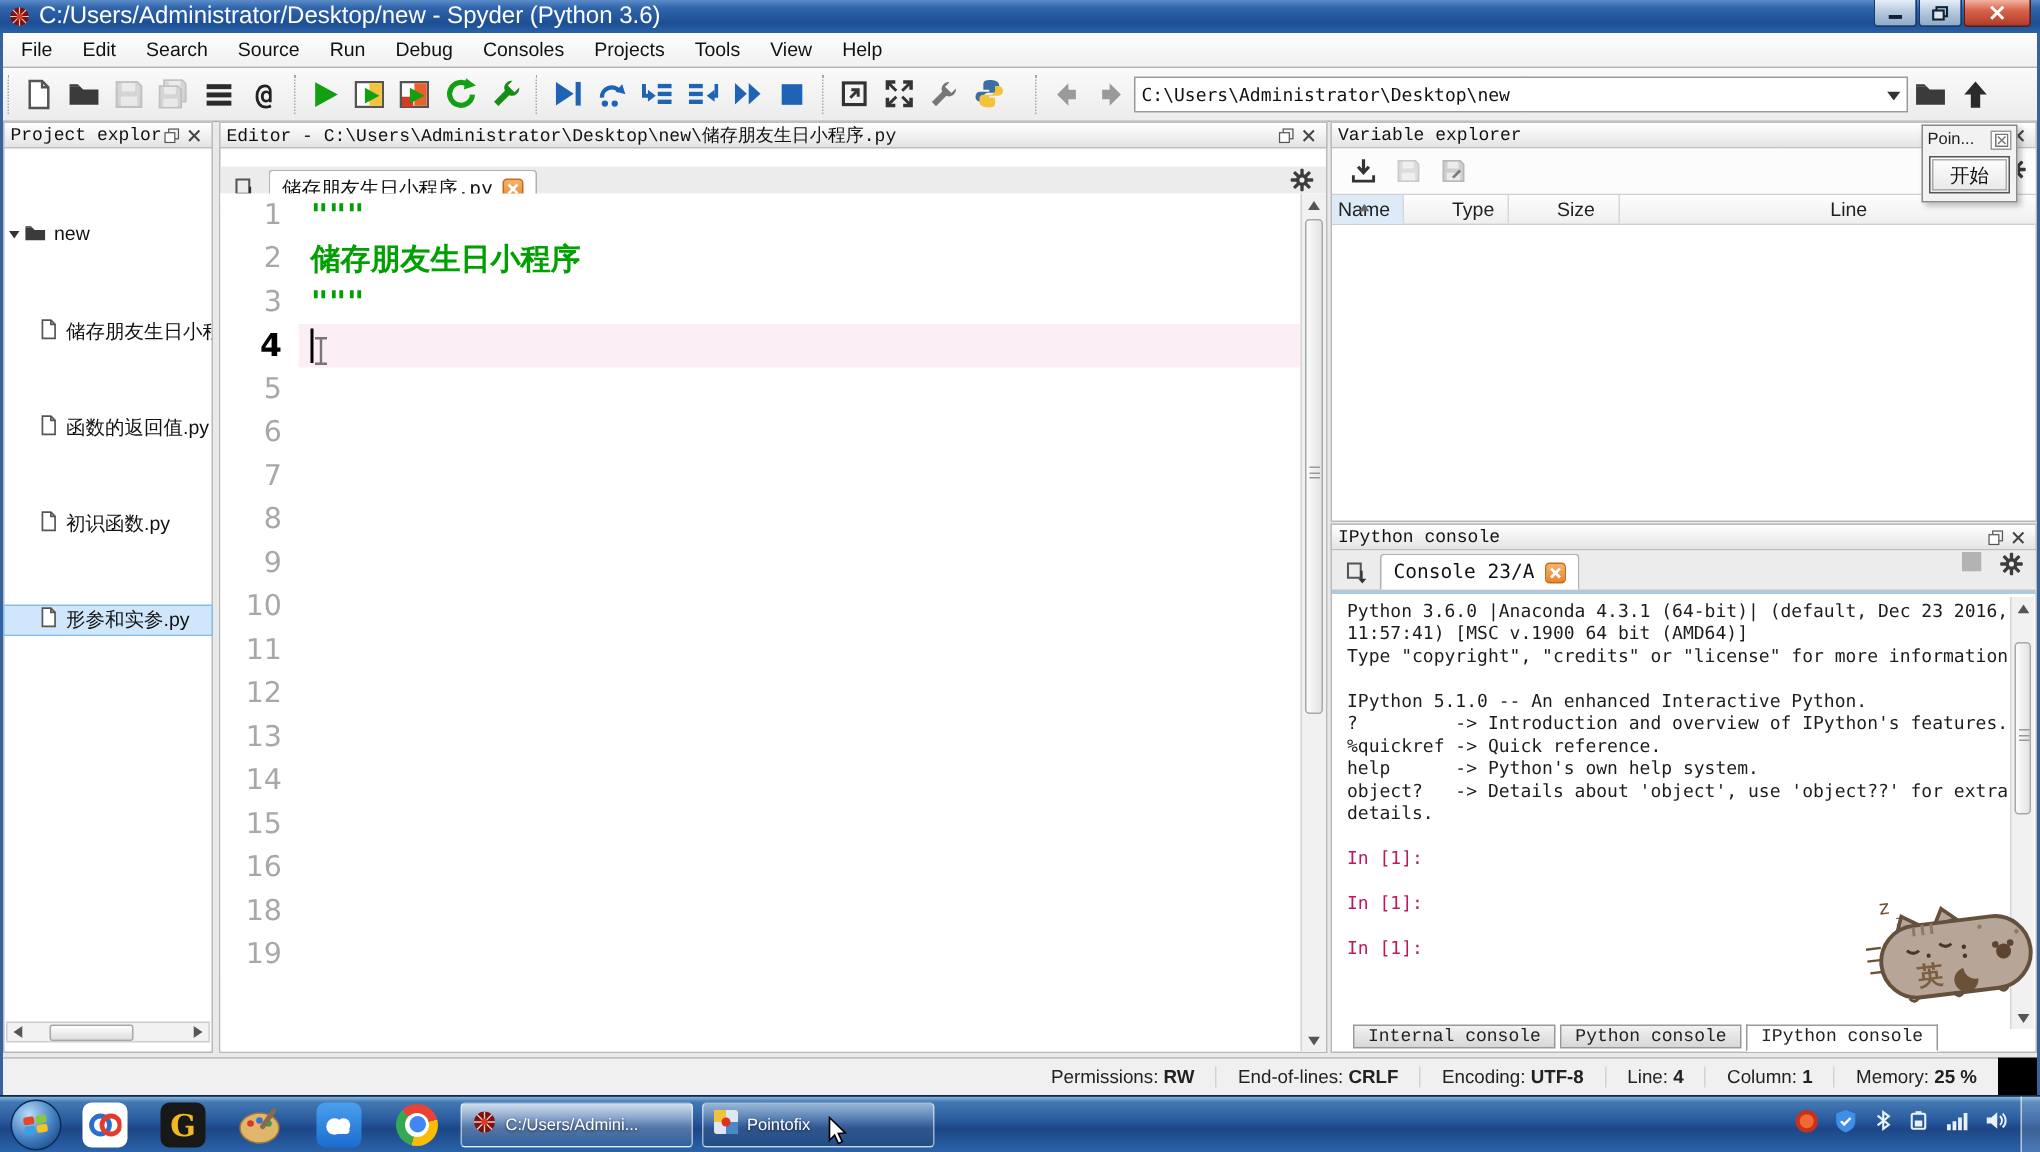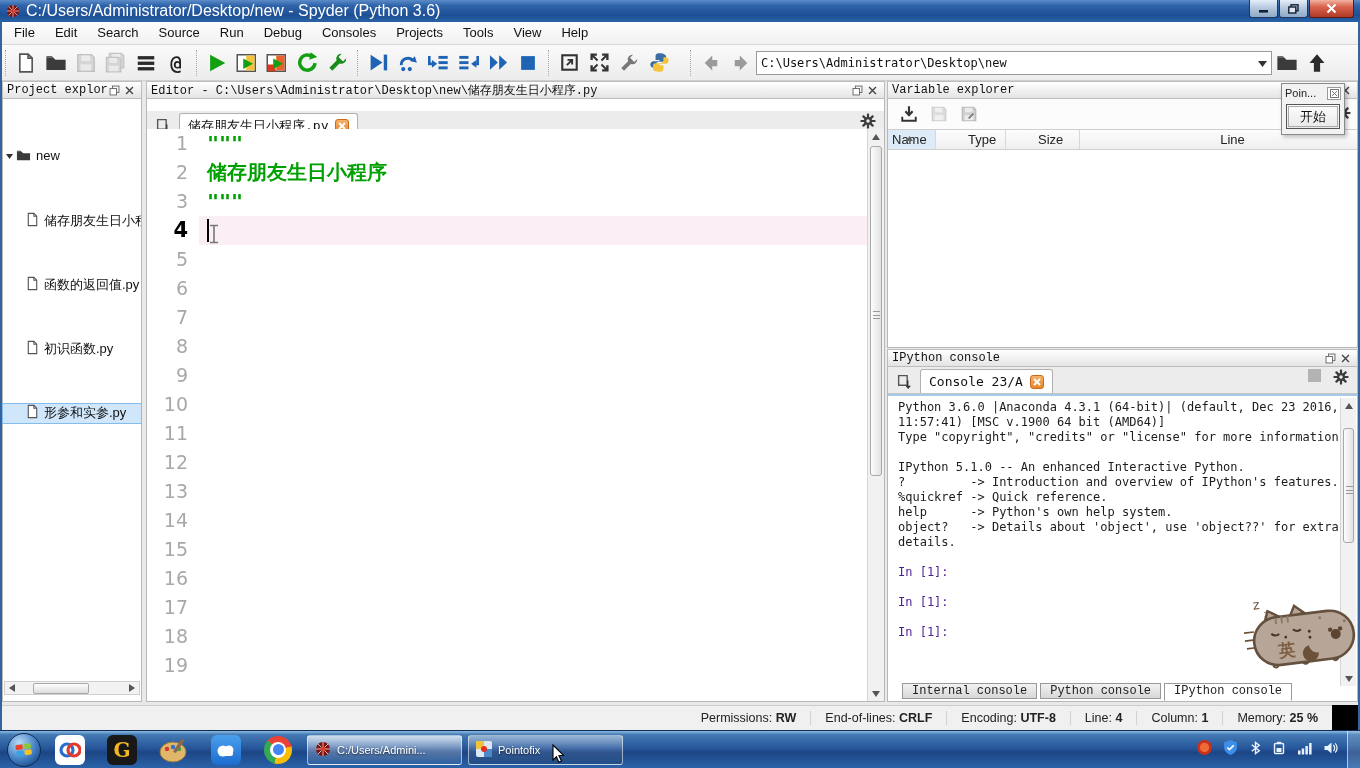--- a/index.html
+++ b/index.html
@@ -95,21 +95,21 @@
   .ve-col.type { width:42px; }
   .ve-col.size { width:46px; }
   .ve-col.value { flex:1; text-align:center; border-right:none; }
   .sortcaret { position:absolute; left:18px; top:-1px; }
 
   .ipy { position:absolute; left:887px; top:268px; width:471px; height:353px; background:#fff; border:1px solid #b8b8b8; }
   .ipy .panel-header { margin:-1px -1px 0 -1px; }
   .ipy .tabbar { padding-left:2px; }
   .ipy-text { position:absolute; left:0; top:48px; width:452px; height:288px; padding:2px 0 0 10px; overflow:hidden; }
   .ipy-text pre { font:12px/15px "DejaVu Sans Mono",monospace; color:#1c1c1c; white-space:pre; }
-  .prompt { font:12px/15px "DejaVu Sans Mono",monospace; color:#4c1d95; margin-top:15px; }
+  .prompt { font:12px/15px "DejaVu Sans Mono",monospace; color:#be185d; margin-top:15px; }
   .ipy .vscroll2 { position:absolute; right:1px; top:48px; width:16px; height:288px; background:#f1f1f1; border-left:1px solid #d5d5d5; }
   .vs2-thumb { position:absolute; left:2px; top:30px; width:11px; height:115px; background:linear-gradient(90deg,#fdfdfd,#e2e2e2); border:1px solid #a8a8a8; border-radius:3px; }
   .btabs { position:absolute; left:14px; bottom:0; height:18px; display:flex; align-items:flex-start; font:12px "Liberation Mono",monospace; }
   .btab { height:16px; line-height:15px; padding:0 9px; background:linear-gradient(#f2f2f2,#d7d7d7);
     border:1px solid #999; margin-right:3px; color:#222; }
   .btab.active { height:18px; background:#fff; border-bottom-color:#fff; }
 
   
   .poin { position:absolute; left:1281px; top:83px; width:64px; height:52px; background:#f2f2f2;
     border:1px solid #8a8a8a; box-shadow:2px 2px 4px rgba(0,0,0,.25); z-index:30; }
@@ -661,24 +661,20 @@
       <div class="code-row">
           <span class="ln">14</span>
           <span class="code"></span>
         </div>
       <div class="code-row">
           <span class="ln">15</span>
           <span class="code"></span>
         </div>
       <div class="code-row">
           <span class="ln">16</span>
-          <span class="code"></span>
-        </div>
-      <div class="code-row">
-          <span class="ln">17</span>
           <span class="code"></span>
         </div>
       <div class="code-row">
           <span class="ln">18</span>
           <span class="code"></span>
         </div>
       <div class="code-row">
           <span class="ln">19</span>
           <span class="code"></span>
         </div>

